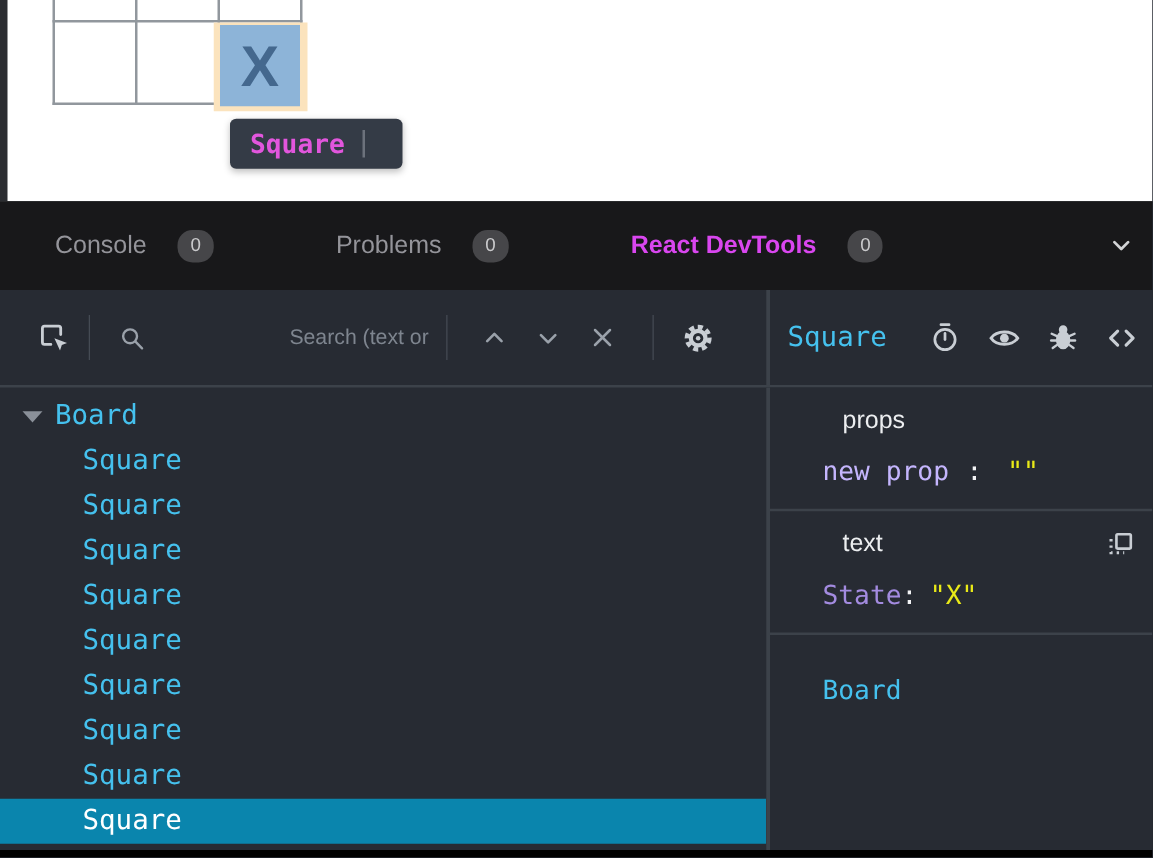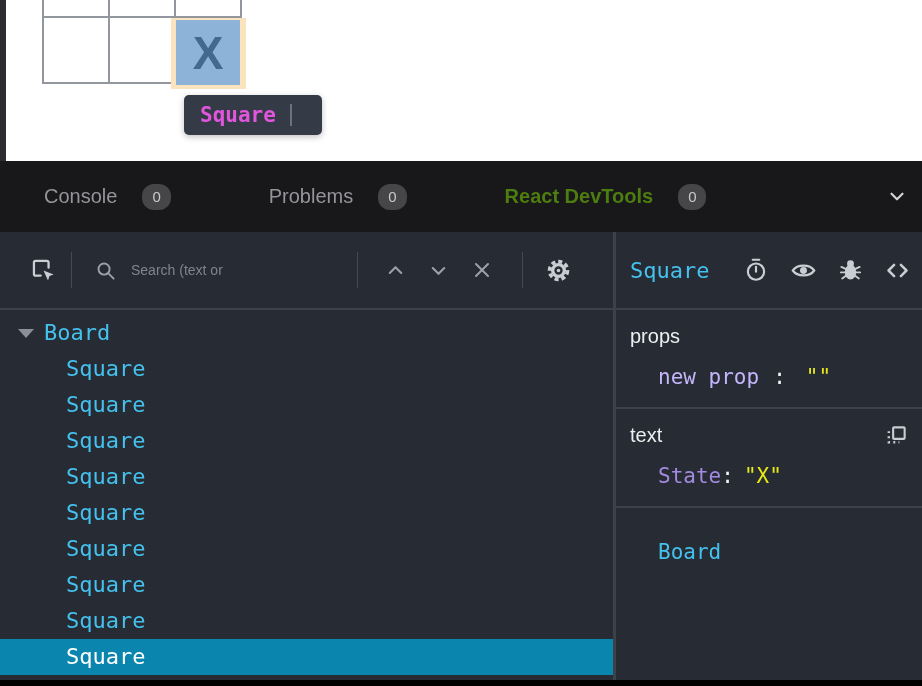--- a/index.html
+++ b/index.html
@@ -37,62 +37,62 @@
   .tt-dims { color: #d6d8da; letter-spacing: 1px; }
 
   
   .tabbar {
     position: absolute; left: 0; top: 161px; width: 922px; height: 71px;
     background: #18181a; display: flex; align-items: center; padding-left: 44px;
   }
   .tab { display: flex; align-items: center; cursor: default; }
   .tab + .tab { margin-left: 98px; }
   .tab-label { font-size: 20px; color: #94949a; }
-  .tab.active .tab-label { color: #4d7c0f; font-weight: bold; }
+  .tab.active .tab-label { color: #d946ef; font-weight: bold; }
   .badge {
     margin-left: 25px; background: #464649; color: #c9c9cb;
     font-size: 15px; line-height: 1; padding: 5px 10px 6px; border-radius: 12px;
   }
   .tabbar-chevron { position: absolute; right: 14px; top: 24px; color: #d2d3d5; }
 
   
   .toolbar {
     position: absolute; left: 0; top: 232px; width: 922px; height: 78px;
     background: #272b33; border-bottom: 2px solid #3c424a; display: flex;
   }
   .toolbar-left { width: 613px; display: flex; align-items: center; padding-left: 30px; }
   .toolbar-right { width: 309px; border-left: 3px solid #3c424a; display: flex; align-items: center; padding-left: 14px; }
   .vsep { width: 1px; height: 36px; background: #454b54; }
   .icon-btn { display: inline-flex; align-items: center; justify-content: center; color: #c9ced4; }
   .dim { color: #9aa1aa; }
   .search-input {
     background: transparent; border: none; outline: none;
     width: 212px; margin-left: 14px;
-    font-family: "Liberation Sans", sans-serif; font-size: 14px; color: #c8cdd4;
+    font-family: "Liberation Sans", sans-serif; font-size: 17px; color: #c8cdd4; text-align: right;
   }
   .search-input::placeholder { color: #7e858f; }
   .inspected-title { font-size: 22px; color: #45c1ee; }
   .toolbar-right .icons { display: flex; align-items: center; gap: 21px; margin-left: 34px; }
 
   
   .content { position: absolute; left: 0; top: 310px; width: 922px; height: 370px; display: flex; }
   .tree-panel { width: 613px; padding-top: 5px; overflow: hidden; }
   .tree-row { height: 36px; line-height: 36px; font-size: 22px; color: #45c1ee; white-space: nowrap; cursor: default; }
   .tree-row.root { padding-left: 18px; display: flex; align-items: center; }
   .expander {
     width: 0; height: 0; border-left: 8px solid transparent; border-right: 8px solid transparent;
     border-top: 9px solid #8a9099; margin-right: 10px; display: inline-block;
   }
   .tree-row.child { padding-left: 66px; }
   .tree-row.selected { background: #0a85ad; color: #ffffff; }
 
   .details-panel { width: 309px; border-left: 3px solid #3c424a; background: #272b33; }
   .section { padding: 15px 14px 18px; border-bottom: 2px solid #3c424a; }
   .section:last-child { border-bottom: none; }
-  .section-header { display: flex; align-items: center; justify-content: space-between; }
+  .section-header { display: flex; align-items: center; justify-content: space-between; margin-left: 44px; }
   .section-title { font-size: 20px; color: #eceef0; }
   .kv-row { margin-top: 17px; padding-left: 28px; font-size: 21px; white-space: nowrap; }
   .kv-name-gray { color: #c4b5fd; }
   .kv-name-purple { color: #a38be0; }
   .kv-colon { color: #f2f3f5; }
   .kv-colon.spaced { margin: 0 10px 0 14px; }
   .kv-value-yellow { color: #e9e918; margin-left: 10px; }
   .link-cyan { color: #45c1ee; cursor: pointer; }
 
   .bottom-strip { position: absolute; left: 0; top: 680px; width: 922px; height: 6px; background: #000000; }

